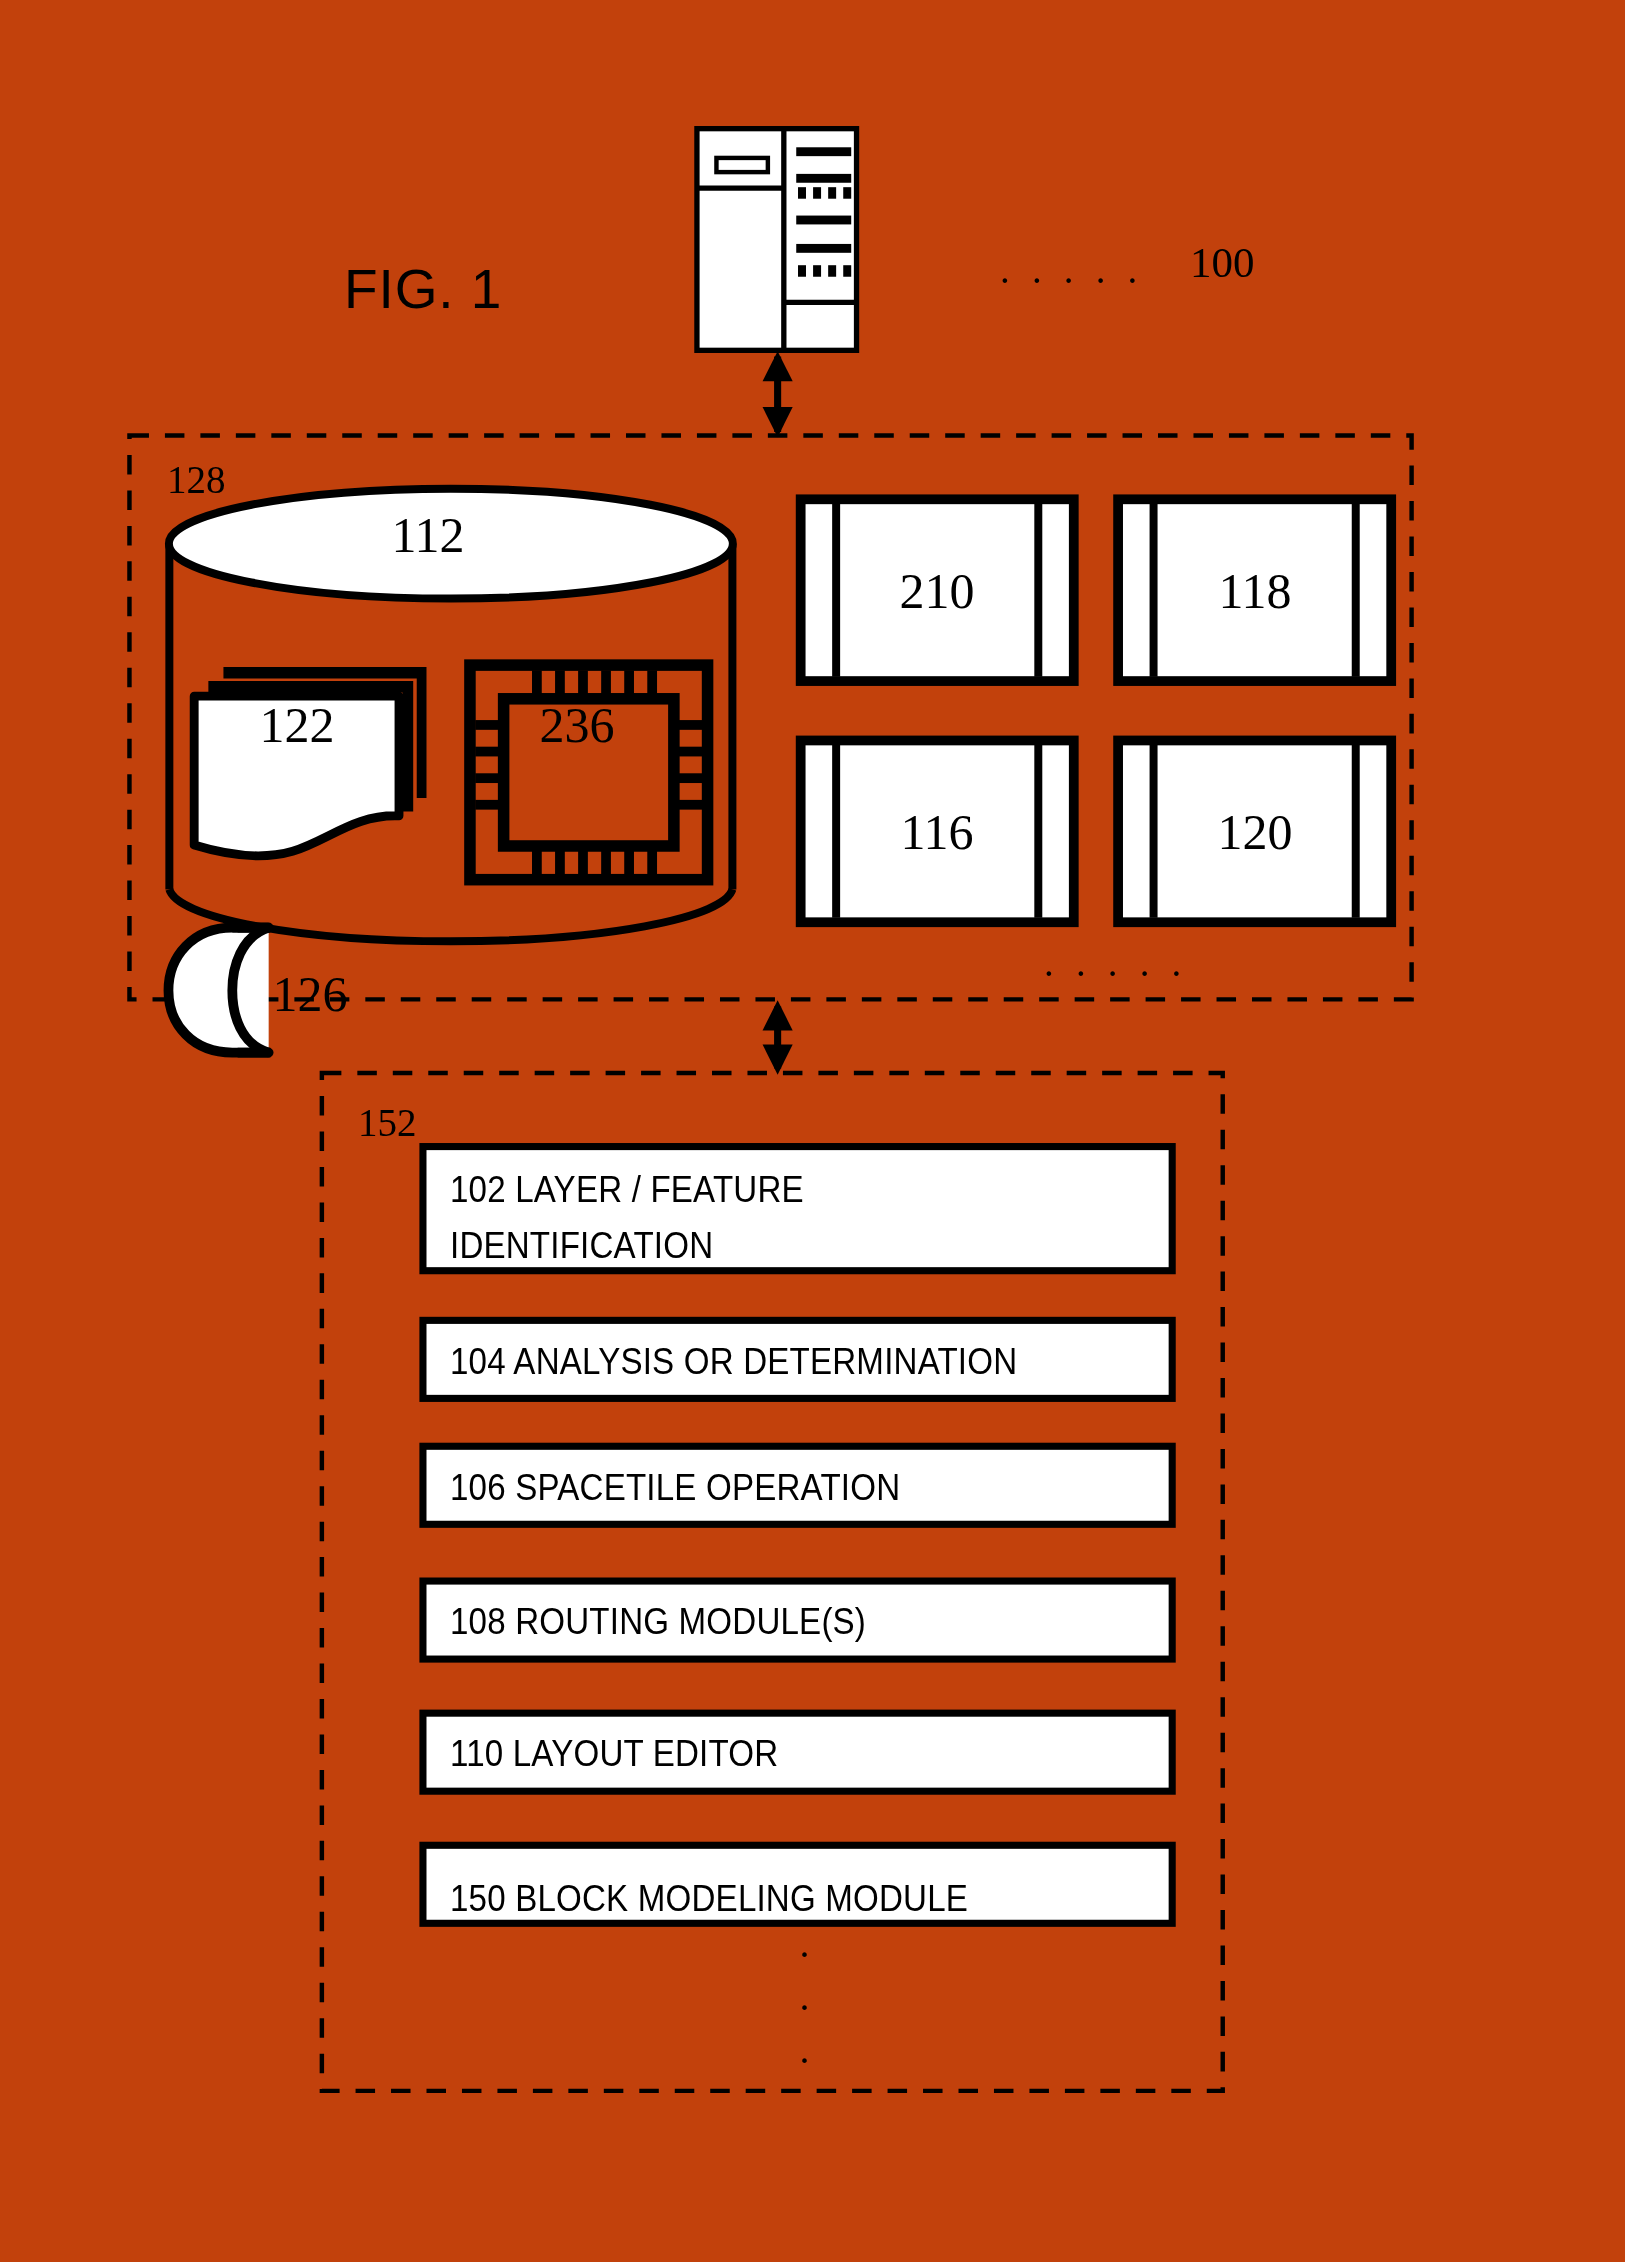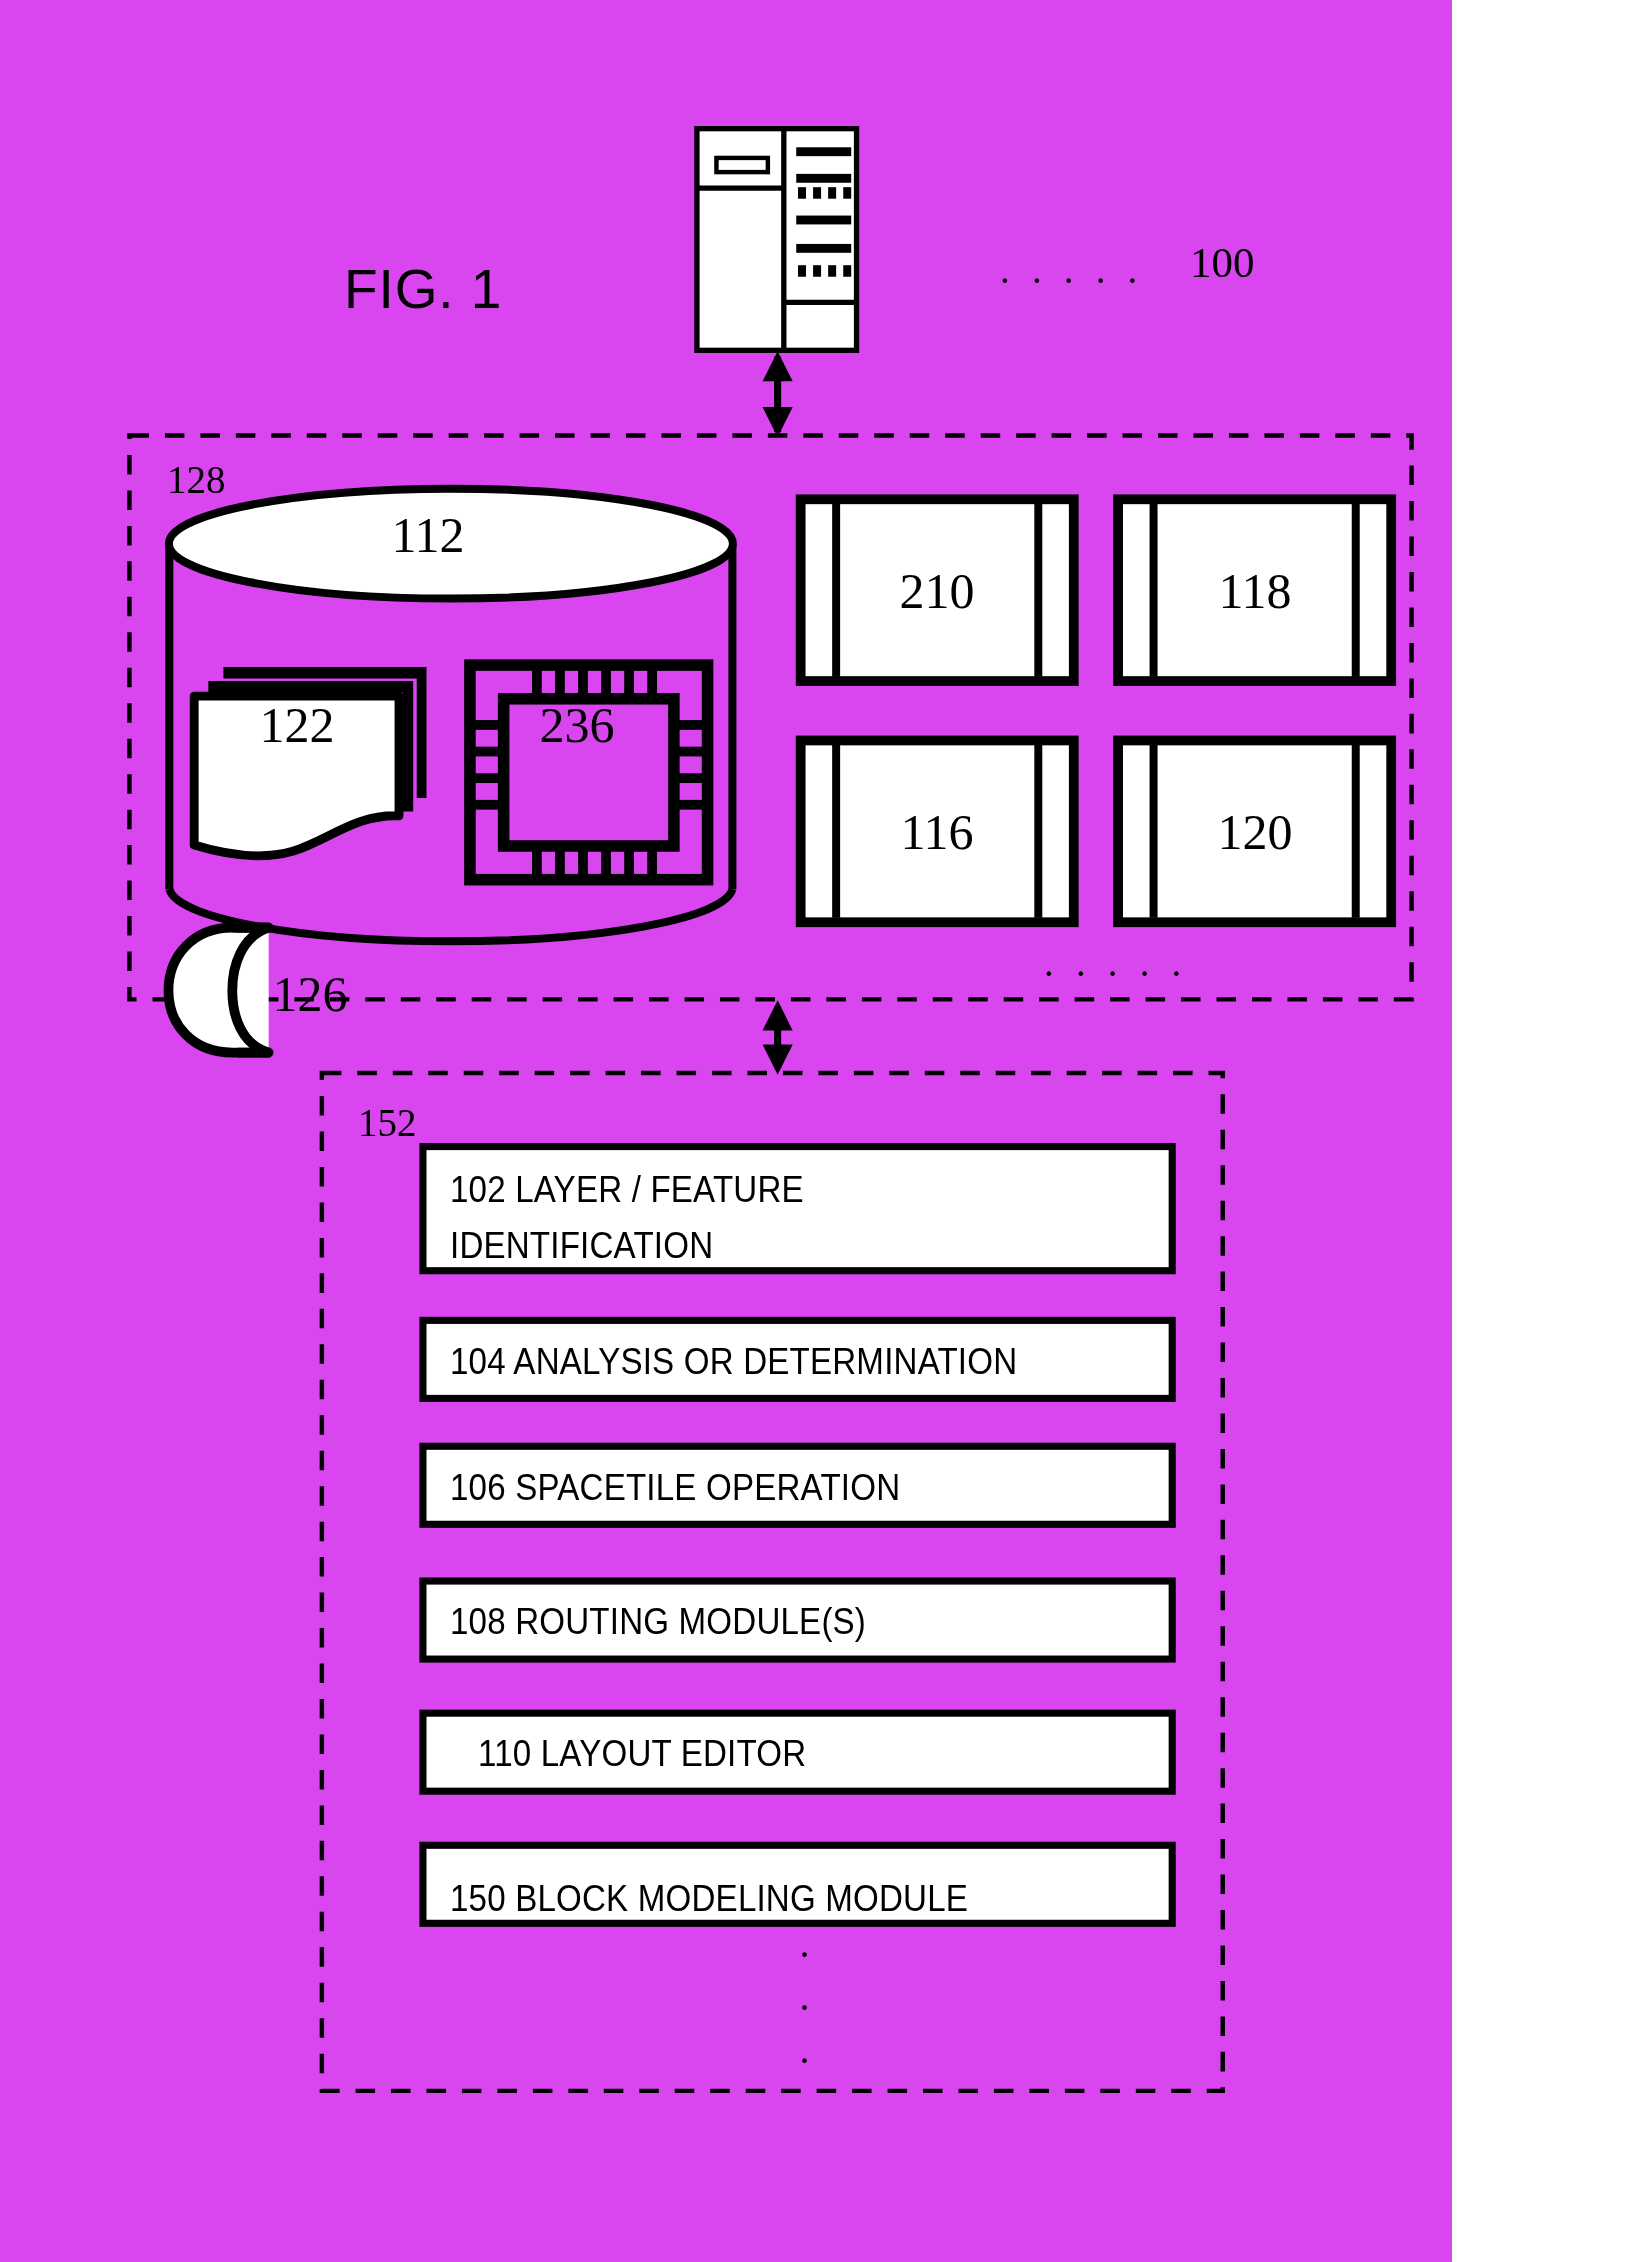--- a/index.html
+++ b/index.html
@@ -6,23 +6,23 @@
   html, body {
     margin: 0;
     padding: 0;
     background: #ffffff;
   }
   body {
     font-family: "Liberation Sans", sans-serif;
   }
   #figure-root {
     position: relative;
-    width: 1452px;
+    width: 1625px;
     height: 2263px;
-    background: #d946ef;
+    background: #c2410c;
     overflow: hidden;
   }
   #figure-svg {
     position: absolute;
     left: 0;
     top: 0;
     width: 1651px;
     height: 2263px;
   }
 
@@ -265,21 +265,21 @@
   </div>
 
   <div class="module-box-label" style="left:450px; top:1467px;">
     <span class="module-text module-line">106 SPACETILE OPERATION</span>
   </div>
 
   <div class="module-box-label" style="left:450px; top:1601px;">
     <span class="module-text module-line">108  ROUTING MODULE(S)</span>
   </div>
 
-  <div class="module-box-label" style="left:450px; top:1733px;margin-left:28px;">
+  <div class="module-box-label" style="left:450px; top:1733px;">
     <span class="module-text module-line">110  LAYOUT EDITOR</span>
   </div>
 
   <div class="module-box-label" style="left:450px; top:1866px;margin-top:12px;">
     <span class="module-text module-line">150  BLOCK MODELING MODULE</span>
   </div>
 
   <div class="txt serif-num" style="left:798px; top:1935px;">·</div>
   <div class="txt serif-num" style="left:798px; top:1988px;">·</div>
   <div class="txt serif-num" style="left:798px; top:2041px;">·</div>

